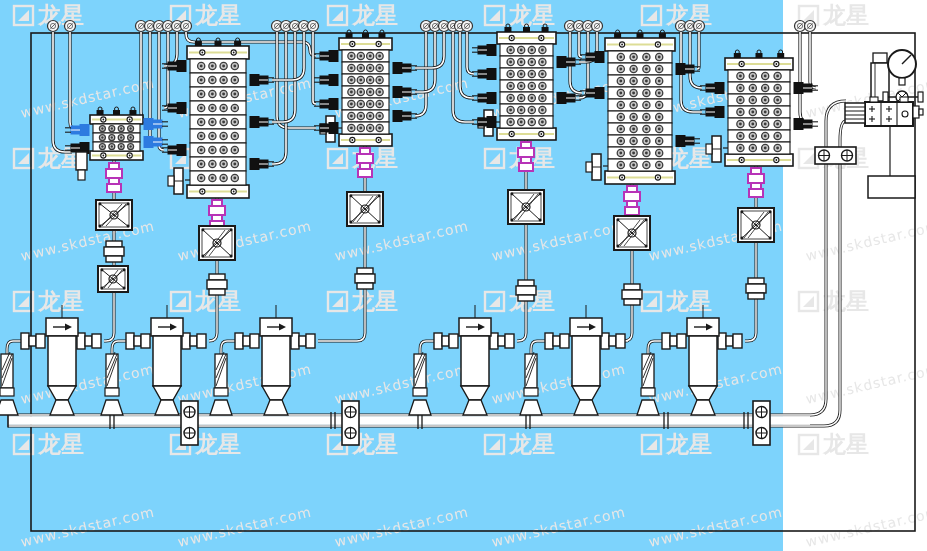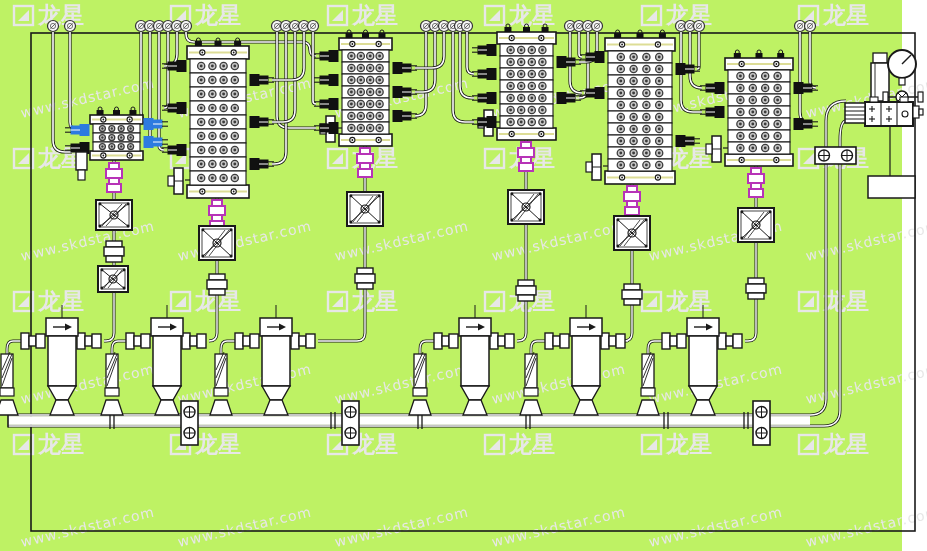--- a/index.html
+++ b/index.html
@@ -1,16 +1,16 @@
 <!DOCTYPE html>
 <html><head>
 <meta charset="utf-8">
 <style>
   html,body{margin:0;padding:0;background:#fff;width:927px;height:551px;overflow:hidden}
-  #stage{position:relative;width:902px;height:551px;background:#bef264}
+  #stage{position:relative;width:783px;height:551px;background:#7dd3fc}
   svg{display:block}
   .wm-url{font-family:"DejaVu Sans",sans-serif;font-size:14px;letter-spacing:1px}
   .wm-logo{font-family:"DejaVu Sans",sans-serif;font-weight:bold;font-size:23px}
 </style>
 </head>
 <body>
 
 <div id="stage">
   <svg id="cv" width="927" height="551" viewBox="0 0 927 551">
       <g>

